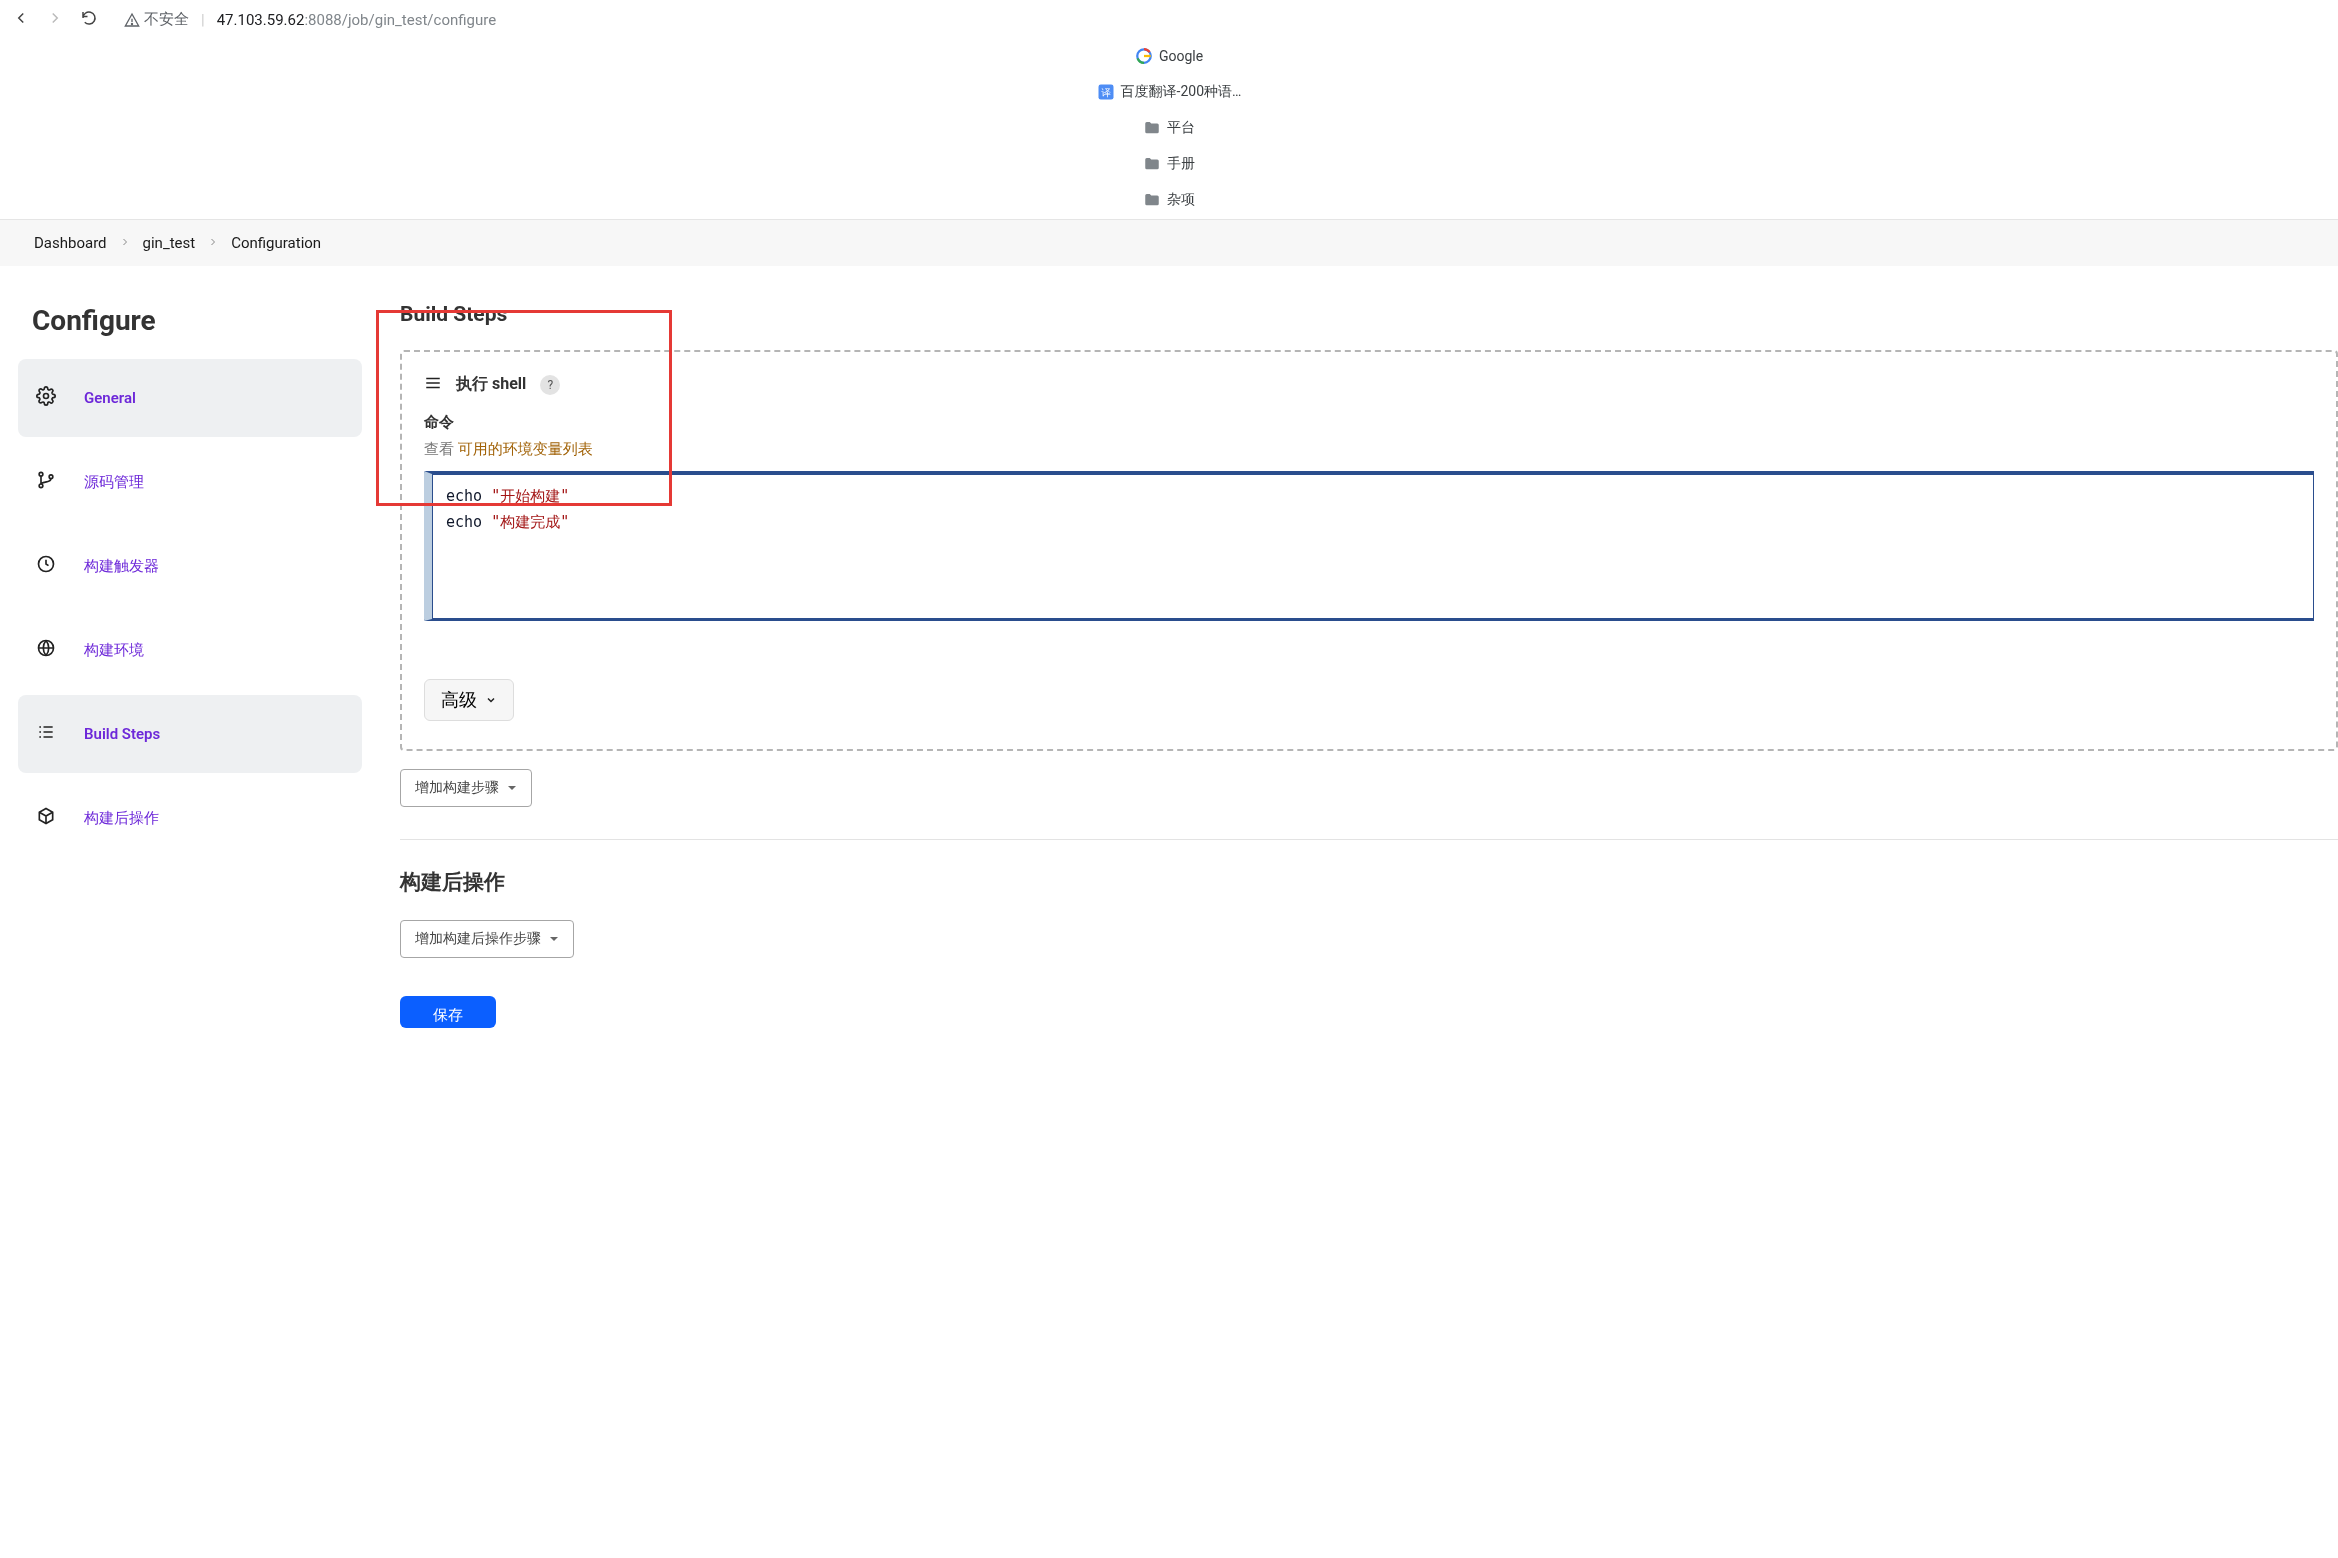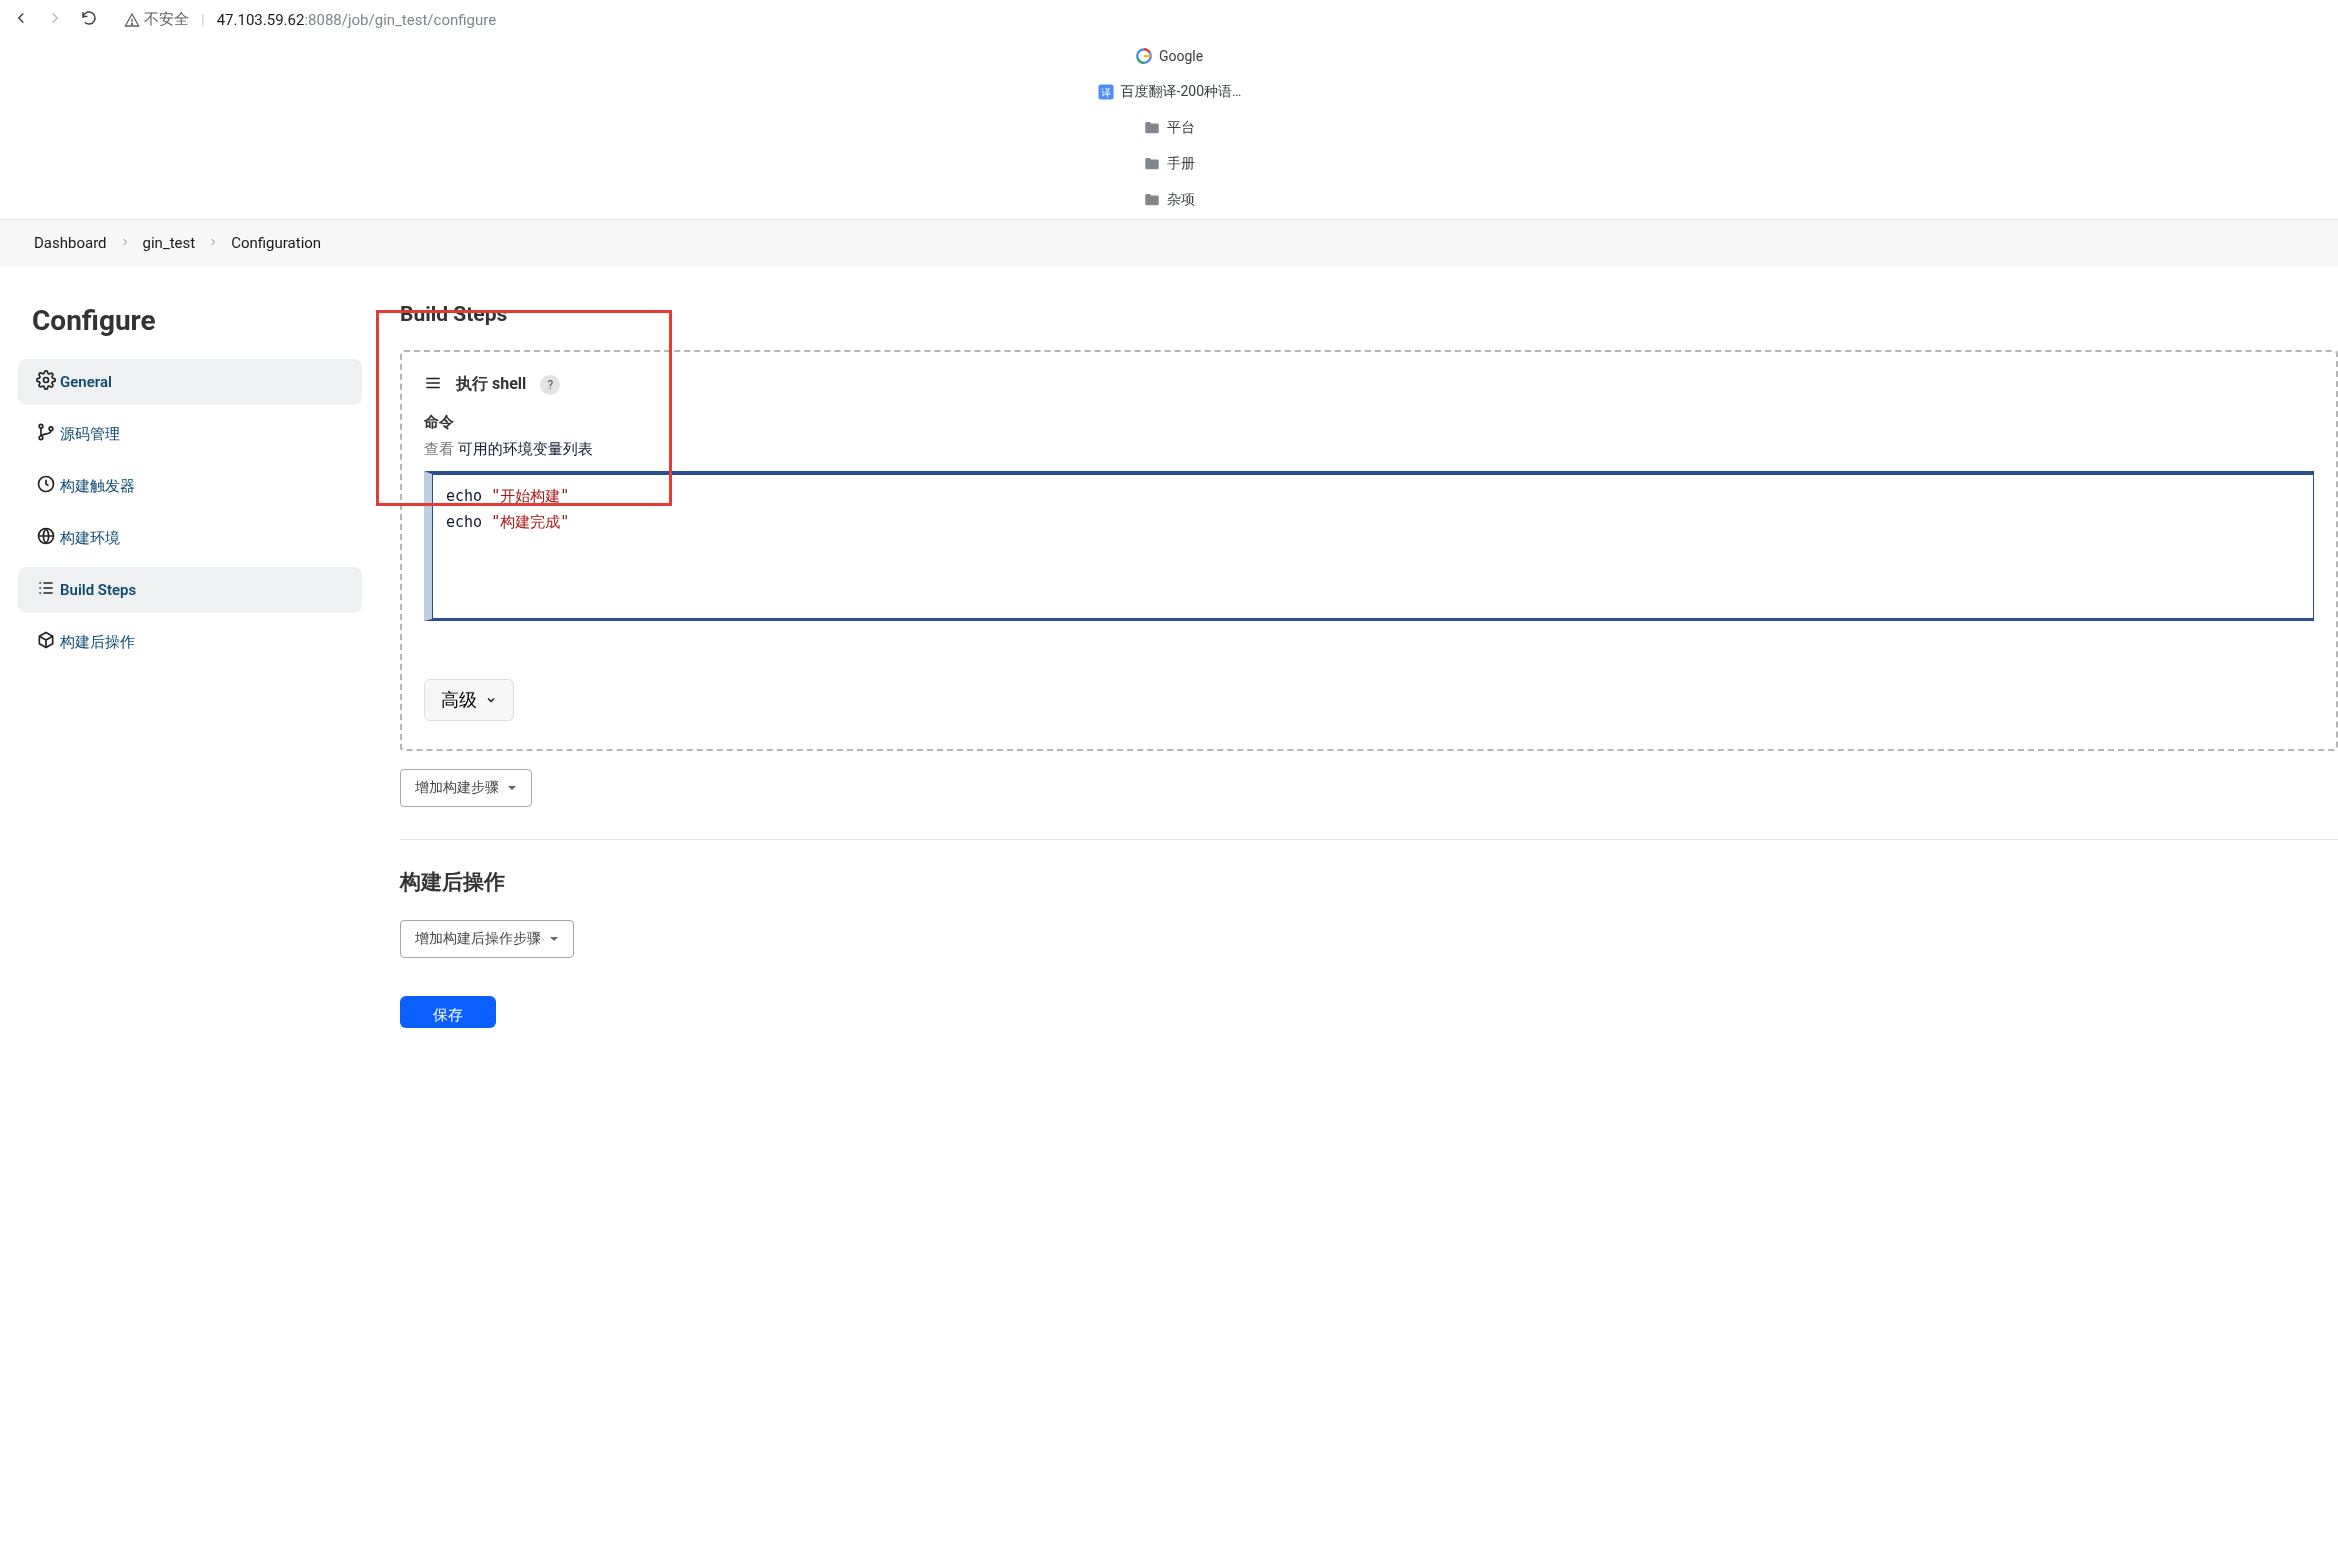--- a/index.html
+++ b/index.html
@@ -28,39 +28,39 @@
     
     .breadcrumb-bar { background: #f7f7f7; padding: 14px 34px; display: flex; align-items: center; gap: 12px; font-size: 15px; }
     .breadcrumb-bar a { color: #1a1a1a; text-decoration: none; cursor: pointer; }
     .breadcrumb-sep svg { width: 12px; height: 12px; stroke: #888; }
 
     
     .page-wrap { display: flex; }
     .sidebar { width: 380px; padding: 30px 18px 18px 18px; }
     .sidebar h1 { font-size: 28px; font-weight: 700; margin: 8px 14px 22px; }
     .side-nav { display: flex; flex-direction: column; gap: 6px; }
-    .side-nav-item { display: flex; align-items: center; gap: 4px; padding: 11px 18px; border-radius: 8px; cursor: pointer; font-size: 15px; color: #0c4a6e; }
+    .side-nav-item { display: flex; align-items: center; gap: 28px; padding: 27px 18px; border-radius: 8px; cursor: pointer; font-size: 15px; color: #6d28d9; }
     .side-nav-item.active { background: #eef0f2; font-weight: 600; }
     .side-nav-item svg { width: 20px; height: 20px; flex-shrink: 0; }
 
     .main { flex: 1; padding: 36px 0 40px 20px; }
     .section-title { font-size: 21px; font-weight: 700; margin-bottom: 24px; }
 
     
     .step-card { border: 2px dashed #b5b5b5; border-radius: 4px; padding: 22px 22px 28px; position: relative; margin-bottom: 18px; }
     .step-header { display: flex; align-items: center; gap: 14px; margin-bottom: 18px; }
     .drag-handle svg { width: 18px; height: 14px; }
     .step-title { font-size: 16px; font-weight: 700; }
     .help-badge { width: 20px; height: 20px; border-radius: 50%; background: #e3e3e3; display: inline-flex; align-items: center; justify-content: center; font-size: 12px; color: #555; cursor: pointer; }
 
     .highlight-box { position: absolute; border: 3px solid #e53935; top: 232px; left: -2px; width: 296px; height: 196px; pointer-events: none; }
 
     .field-label { font-size: 15px; font-weight: 700; margin-bottom: 8px; }
     .field-hint { font-size: 15px; color: #777; margin-bottom: 12px; }
-    .field-hint a { color: #0f172a; cursor: pointer; text-decoration: none; }
+    .field-hint a { color: #a16207; cursor: pointer; text-decoration: none; }
 
     .code-editor { border-left: 8px solid #bccee0; border-top: 3px solid #2a4d8d; border-right: none; border-bottom: 2px solid #2a4d8d; border-radius: 2px 0 0 2px; background: #fff; padding: 10px 14px; min-height: 150px; font-family: Menlo, Consolas, monospace; font-size: 15px; line-height: 1.7; white-space: pre; overflow: hidden; margin-bottom: 58px; }
     .code-editor { box-shadow: 0 0 0 1px #2a4d8d inset; }
     .tok-cmd { color: #0f172a; }
     .tok-str { color: #a31515; }
 
     .adv-btn { display: inline-flex; align-items: center; gap: 8px; padding: 8px 16px; border: 1px solid #ddd; background: #f6f6f6; border-radius: 6px; font-size: 18px; cursor: pointer; }
     .adv-btn svg { width: 12px; height: 12px; }
 
     .dropdown-btn { display: inline-flex; align-items: center; gap: 8px; padding: 9px 14px; border: 1px solid #a6a6a6; background: #fff; border-radius: 4px; font-size: 14px; color: #444; cursor: pointer; }

